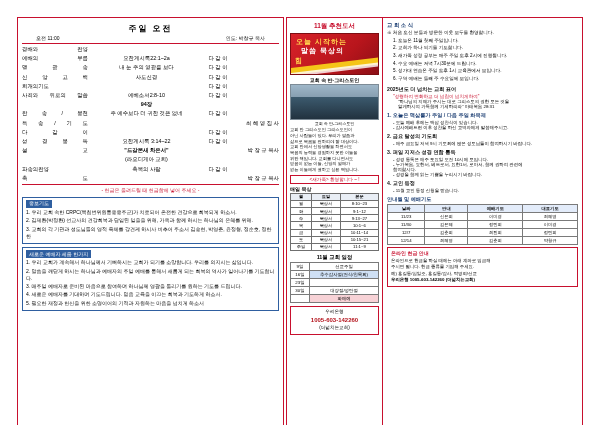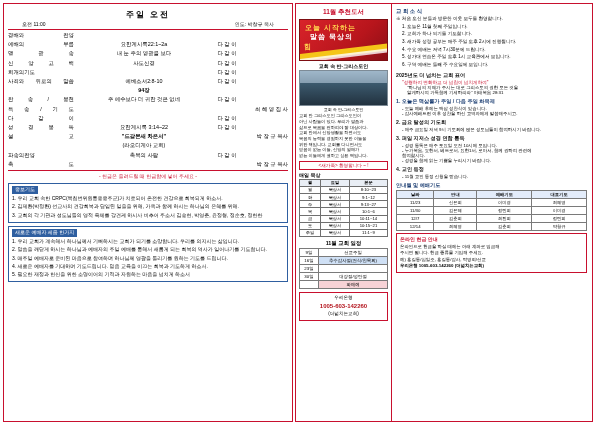--- a/index.html
+++ b/index.html
@@ -10,21 +10,21 @@
     font-size:5px;
     color:#000;
     overflow:hidden;
   }
   .page{
     position:relative;
     width:600px;height:425px;
     box-sizing:border-box;
     display:flex;
     gap:2px;
-    padding:3px;
+    padding:17px;
   }
   .panel{
     border:1px solid #c8102e;
     box-sizing:border-box;
     position:relative;
     background:#fff;
   }
   .left{width:290px;height:419px;padding:3px 4px;}
   .right{width:298px;height:419px;display:flex;}
   .rcol{box-sizing:border-box;}

